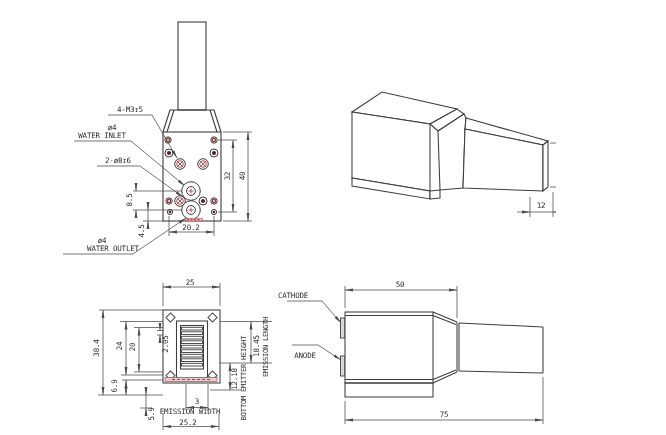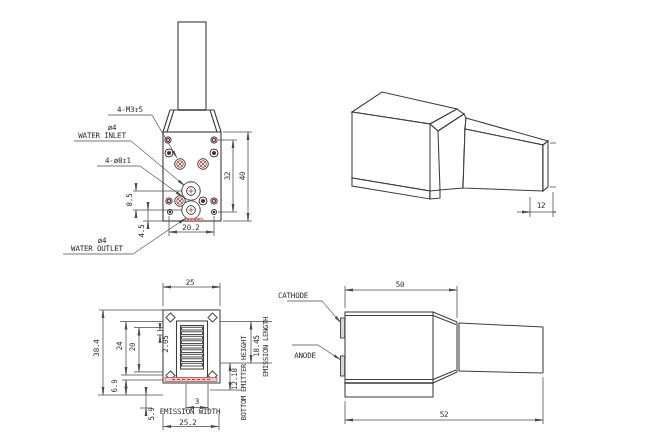--- a/index.html
+++ b/index.html
@@ -197,23 +197,23 @@
     <path d="M345,308 L345,286 M457,318 L457,286"></path>
     <line x1="345" y1="290" x2="457" y2="290" marker-start="url(#ar)" marker-end="url(#ar)"></line>
     <path d="M345,401 L345,424 M543,377 L543,424"></path>
     <line x1="345" y1="420" x2="543" y2="420" marker-start="url(#ar)" marker-end="url(#ar)"></line>
   </g>
 </svg>
 
 <div class="lbl" style="left:130px;top:110px">4-M3↧5</div>
 <div class="lbl" style="left:112px;top:128px">ø4</div>
 <div class="lbl" style="left:102px;top:136px">WATER INLET</div>
-<div class="lbl" style="left:118px;top:161px">4-ø8↧1</div>
+<div class="lbl" style="left:118px;top:161px">2-ø8↧6</div>
 <div class="lbl" style="left:102px;top:241px">ø4</div>
-<div class="lbl" style="left:97px;top:249px">WATER OUTLET</div>
+<div class="lbl" style="left:113px;top:249px">WATER OUTLET</div>
 <div class="lbl v" style="left:130px;top:200px">8.5</div>
 <div class="lbl v" style="left:142px;top:231px">4.5</div>
 <div class="lbl" style="left:191px;top:228px">20.2</div>
 <div class="lbl v" style="left:228px;top:176px">32</div>
 <div class="lbl v" style="left:243px;top:176px">40</div>
 
 <div class="lbl v" style="left:563px;top:165px">24</div>
 <div class="lbl" style="left:541px;top:206px">12</div>
 
 <div class="lbl" style="left:190px;top:283px">25</div>
@@ -227,15 +227,15 @@
 <div class="lbl" style="left:190px;top:412px">EMISSION WIDTH</div>
 <div class="lbl" style="left:188px;top:423px">25.2</div>
 <div class="lbl v" style="left:235px;top:379px">12.18</div>
 <div class="lbl v s7" style="left:244px;top:378px">BOTTOM EMITTER HEIGHT</div>
 <div class="lbl v" style="left:257px;top:346px">18.45</div>
 <div class="lbl v s7" style="left:266px;top:347px">EMISSION LENGTH</div>
 
 <div class="lbl" style="left:293px;top:296px">CATHODE</div>
 <div class="lbl" style="left:305px;top:356px">ANODE</div>
 <div class="lbl" style="left:400px;top:285px">50</div>
-<div class="lbl" style="left:444px;top:415px">52</div>
+<div class="lbl" style="left:444px;top:415px">75</div>
 
 </div>
 
 </body></html>

